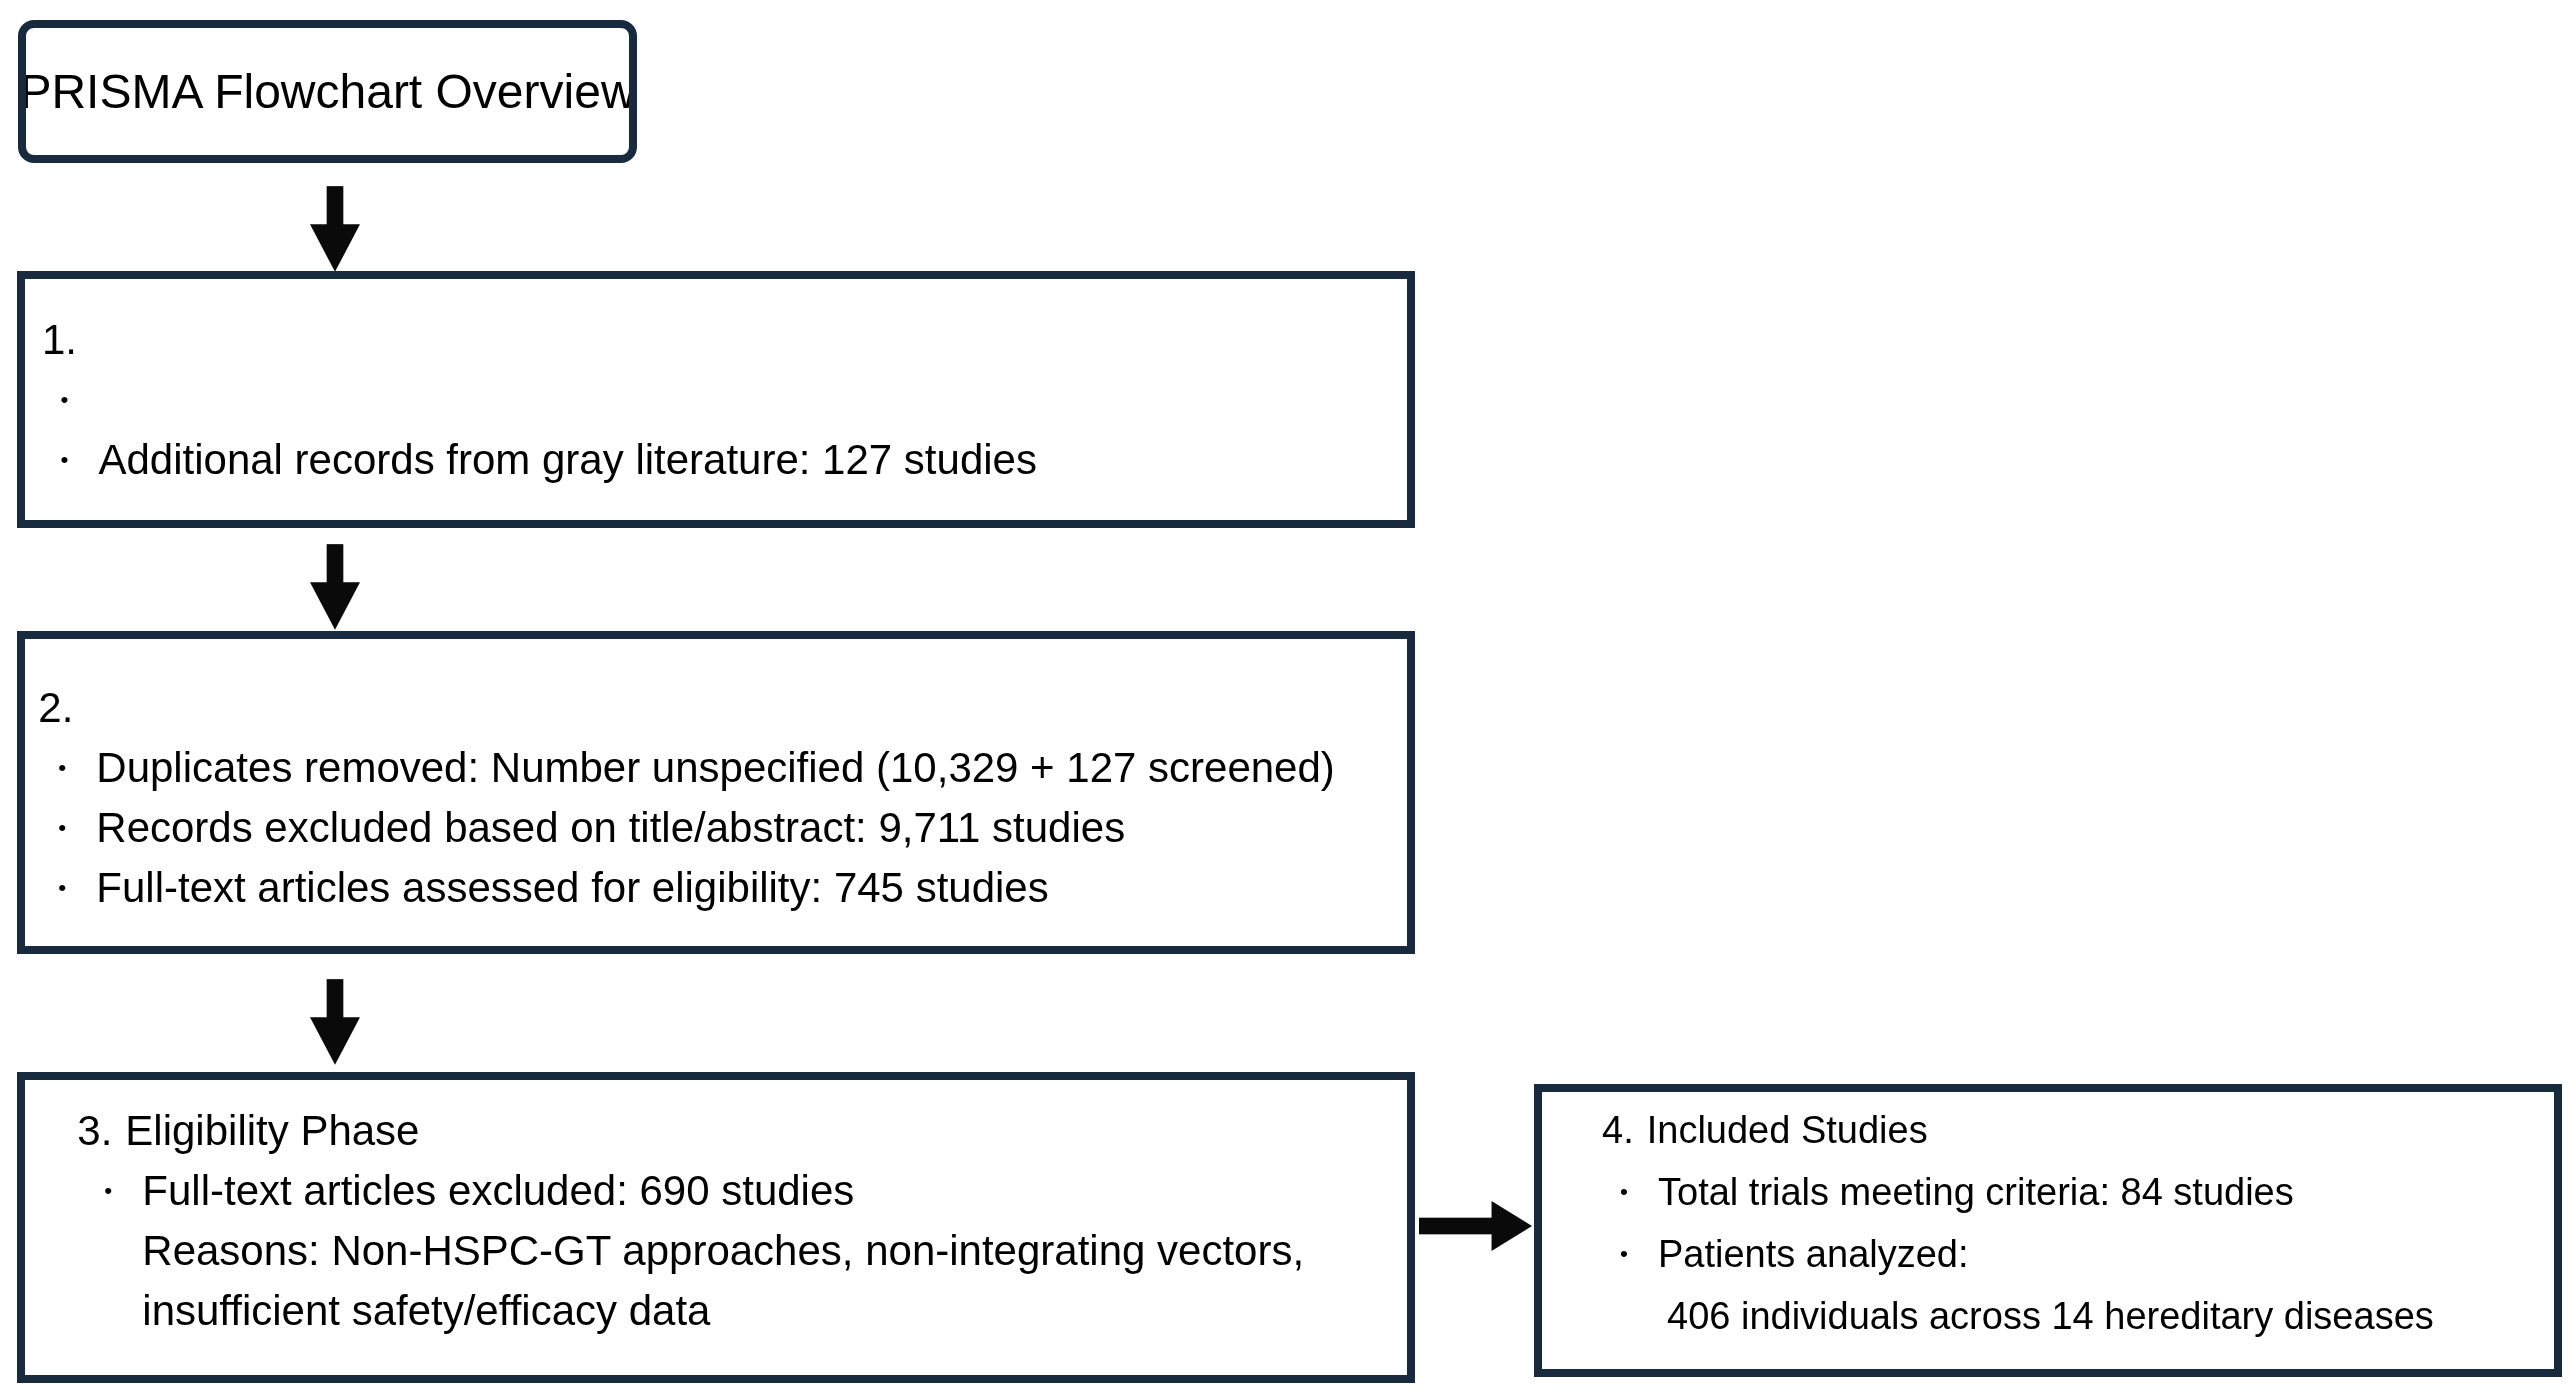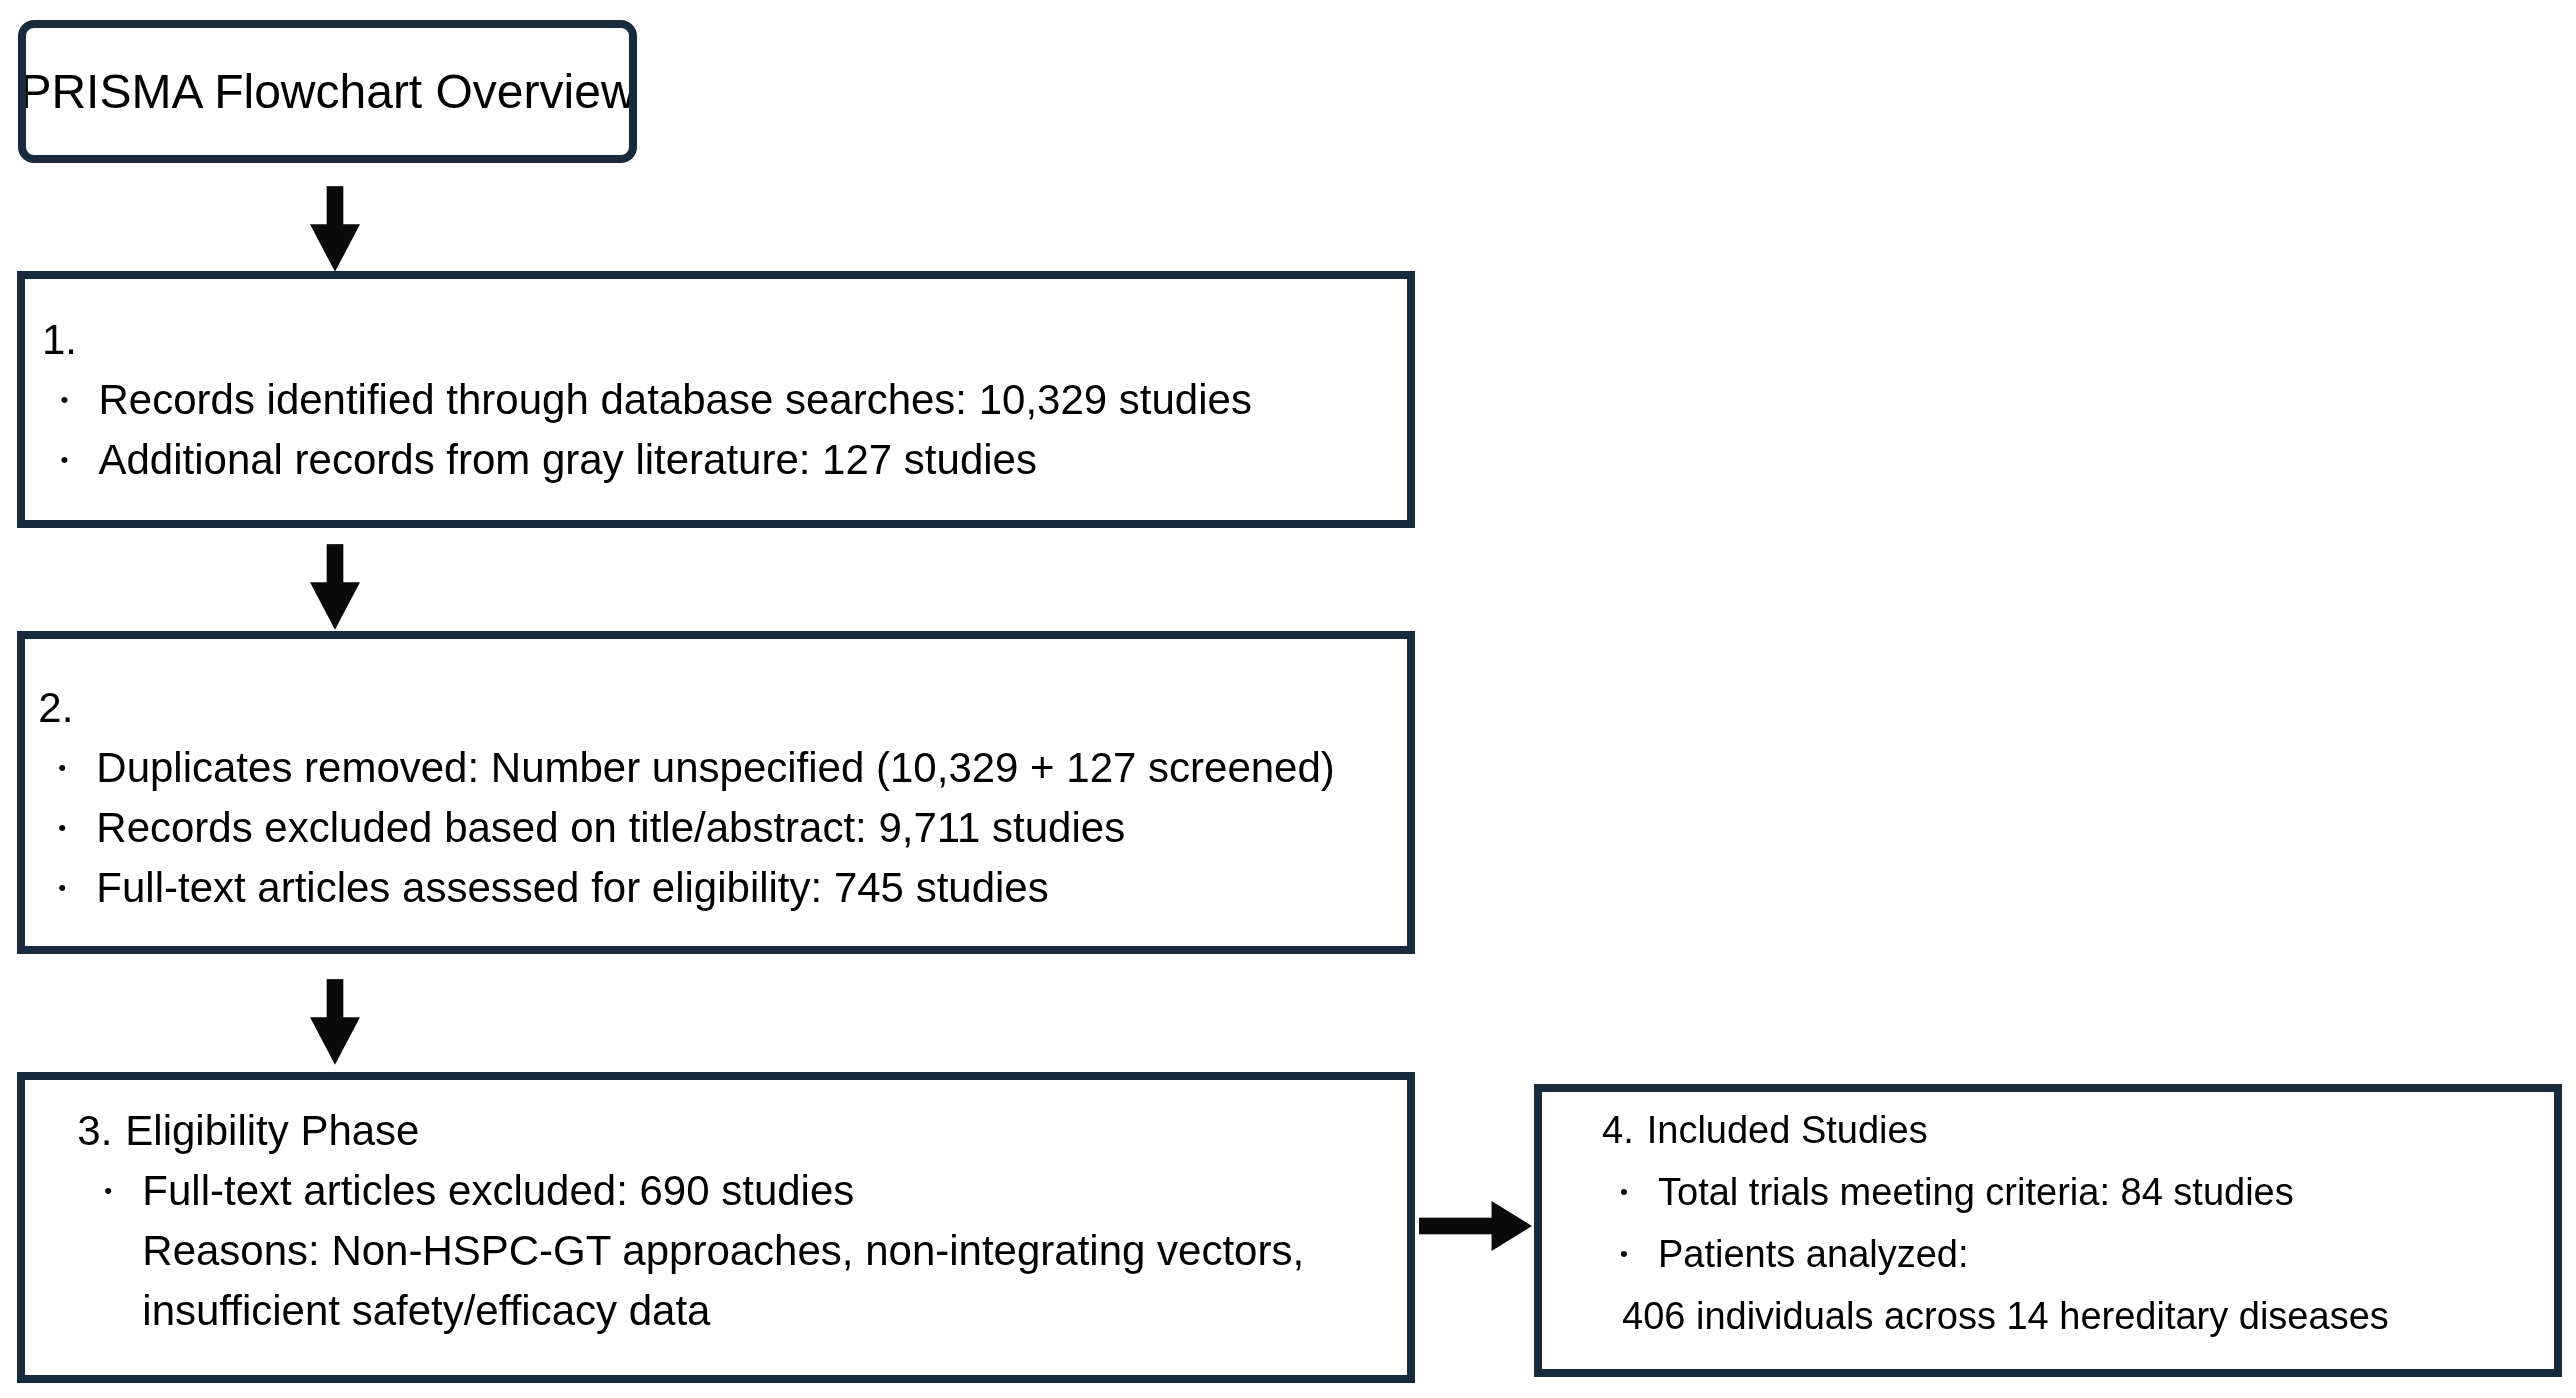--- a/index.html
+++ b/index.html
@@ -40,21 +40,21 @@
   .num { display: inline-block; flex: none; }
   .box-1 .num { width: 73px; }
   .box-2 .num, .box-3 .num, .box-4 .num { margin-right: 13px; }
 
   .dot { flex: none; width: 38px; font-size: 22.6px; }
   .box-1 .bullet-row { margin-left: 18.5px; }
   .box-2 .bullet-row { margin-left: 20px; }
   .box-3 .bullet-row { margin-left: 27px; }
   .box-4 .bullet-row { margin-left: 18px; }
   .box-3 .cont-row   { margin-left: 65px; }
-  .box-4 .cont-row   { margin-left: 20px; }
+  .box-4 .cont-row   { margin-left: 65px; }
 
   .arrow { position: absolute; fill: var(--arrow, #0a0a0a); }
   .arrow-1 { left: 310px;  top: 186px; }
   .arrow-2 { left: 310px;  top: 544px; }
   .arrow-3 { left: 310px;  top: 979px; }
   .arrow-r { left: 1419px; top: 1201px; }
 </style>
 </head>
 <body>
 
@@ -68,21 +68,20 @@
     <rect x="28" y="0" width="28" height="66"></rect>
     <polygon points="0,64 84,64 42,144"></polygon>
   </svg>
 
   <div class="box box-1">
     <div class="row heading">
       <span class="num">1.</span>
     </div>
     <div class="row bullet-row">
       <span class="dot">•</span>
-      <span class="txt">Records identified through database searches: 10,329 studies</span>
     </div>
     <div class="row bullet-row">
       <span class="dot">•</span>
       <span class="txt">Additional records from gray literature: 127 studies</span>
     </div>
   </div>
 
   <svg class="arrow arrow-2" width="50" height="86" viewBox="0 0 84 144">
     <rect x="28" y="0" width="28" height="66"></rect>
     <polygon points="0,64 84,64 42,144"></polygon>

